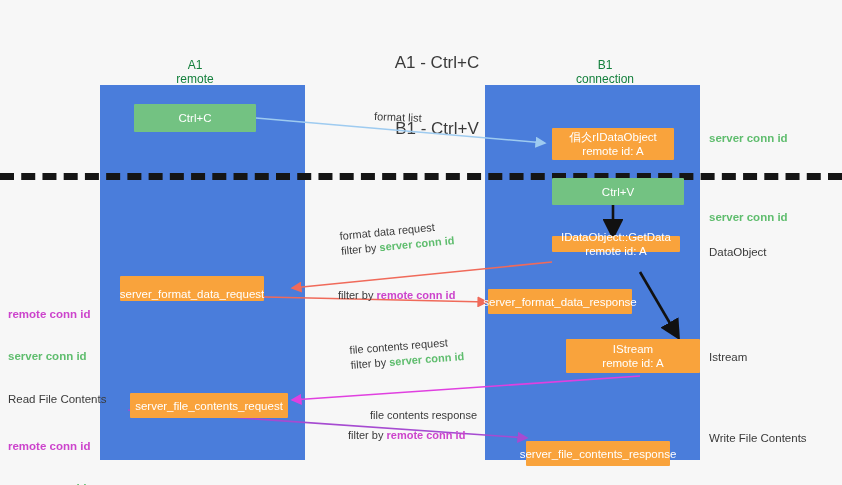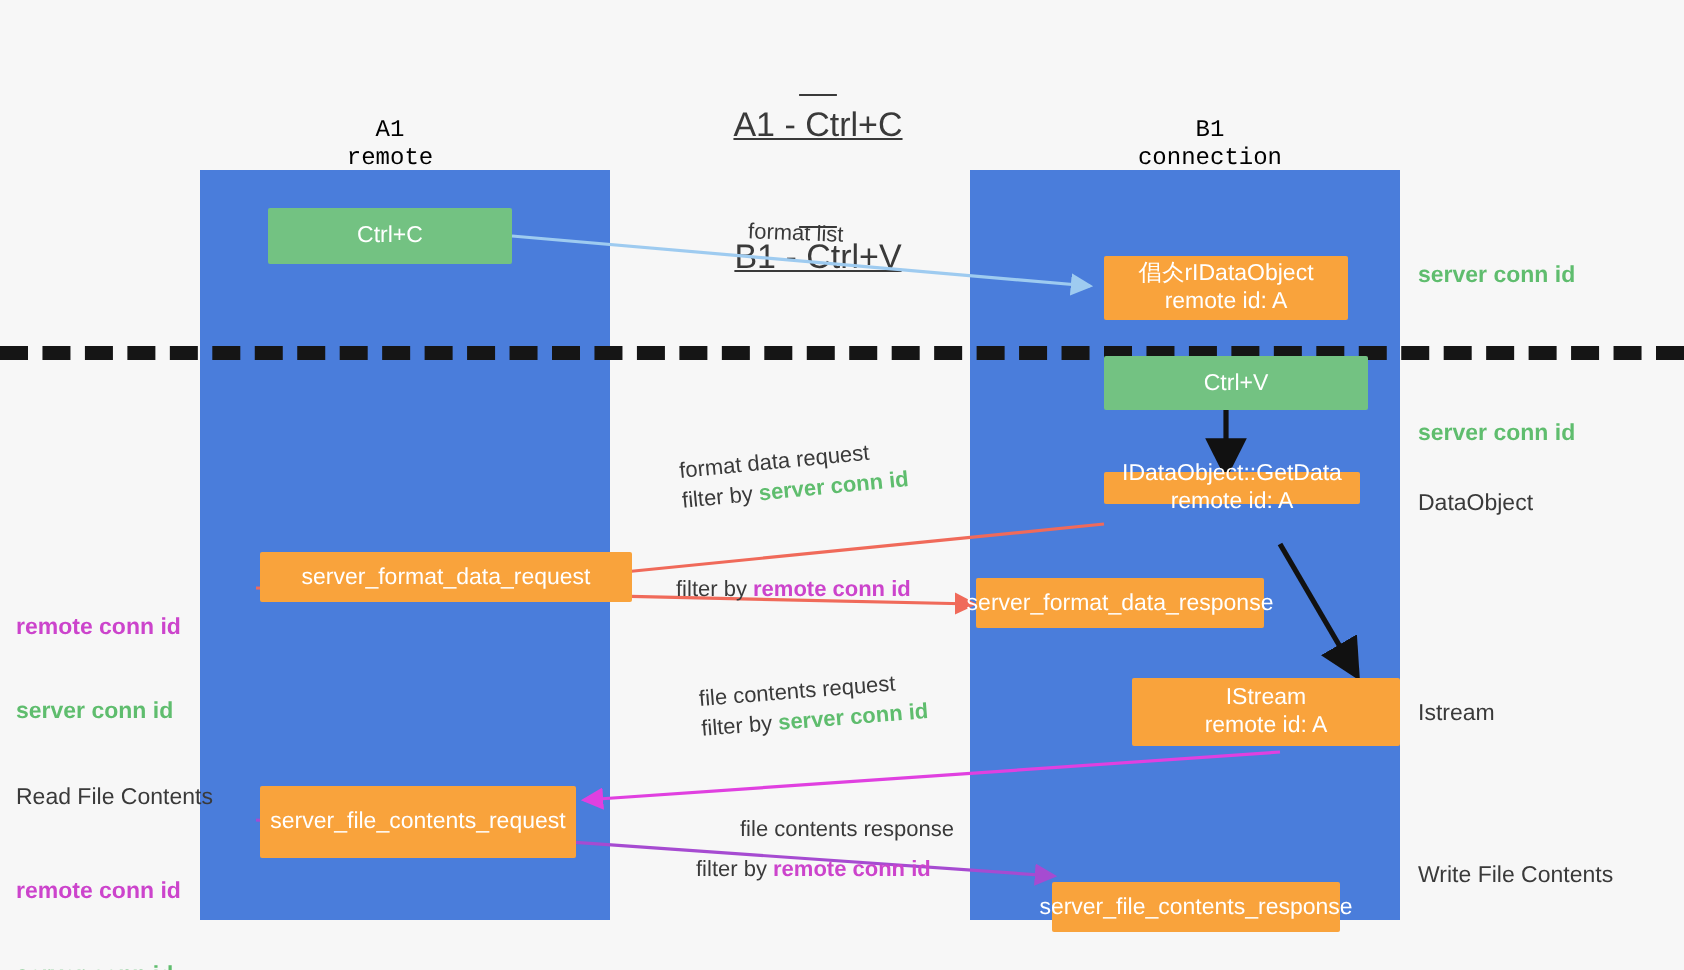--- a/index.html
+++ b/index.html
@@ -22,24 +22,23 @@
     height: 485px;
     pointer-events: none;
   }
   .lane {
     position: absolute;
     background: #4a7ddb;
   }
   .lane-head {
     position: absolute;
     text-align: center;
-    color: #000000;
+    color: #15803d;
     font-size: 12px;
     line-height: 14px;
-    font-family: Liberation Mono, monospace;
   }
   .title {
     position: absolute;
     text-align: center;
     color: #3a3a3a;
     font-size: 17px;
     line-height: 22px;
     white-space: pre;
   }
   .box {
@@ -79,21 +78,21 @@
     width: 842px;
     height: 0;
     border-top: 7px dashed #151515;
   }
 </style>
 </head>
 <body>
 
 <div id="stage">
 
-  <div class="title" style="left:289px; top:8px; width:240px;text-decoration:underline;">
+  <div class="title" style="left:317px; top:8px; width:240px;">
     <div>A1 - Ctrl+C</div>
     <div>B1 - Ctrl+V</div>
   </div>
 
   <div class="lane-head" style="left:130px; top:58px; width:130px;">
     <div>A1</div>
     <div>remote</div>
   </div>
   <div class="lane-head" style="left:540px; top:58px; width:130px;">
     <div>B1</div>
@@ -155,29 +154,29 @@
   <div class="box orange" style="left:552px; top:236px; width:128px; height:16px;">
     <span>IDataObject::GetData</span>
     <span>remote id: A</span>
   </div>
 
   <div class="box orange" style="left:566px; top:339px; width:134px; height:34px;">
     <span>IStream</span>
     <span>remote id: A</span>
   </div>
 
-  <div class="box orange" style="left:130px; top:276px; width:186px; height:25px;">
+  <div class="box orange" style="left:120px; top:276px; width:144px; height:25px;justify-content:flex-end;">
     <span>server_format_data_request</span>
   </div>
 
   <div class="box orange" style="left:488px; top:289px; width:144px; height:25px;">
     <span>server_format_data_response</span>
   </div>
 
-  <div class="box orange" style="left:130px; top:393px; width:158px; height:36px;">
+  <div class="box orange" style="left:130px; top:393px; width:158px; height:25px;">
     <span>server_file_contents_request</span>
   </div>
 
   <div class="box orange" style="left:526px; top:441px; width:144px; height:25px;">
     <span>server_file_contents_response</span>
   </div>
 
   <div class="side-label conn-green" style="left:709px; top:131px;">server conn id</div>
 
   <div class="side-label conn-green" style="left:709px; top:210px;">server conn id</div>

